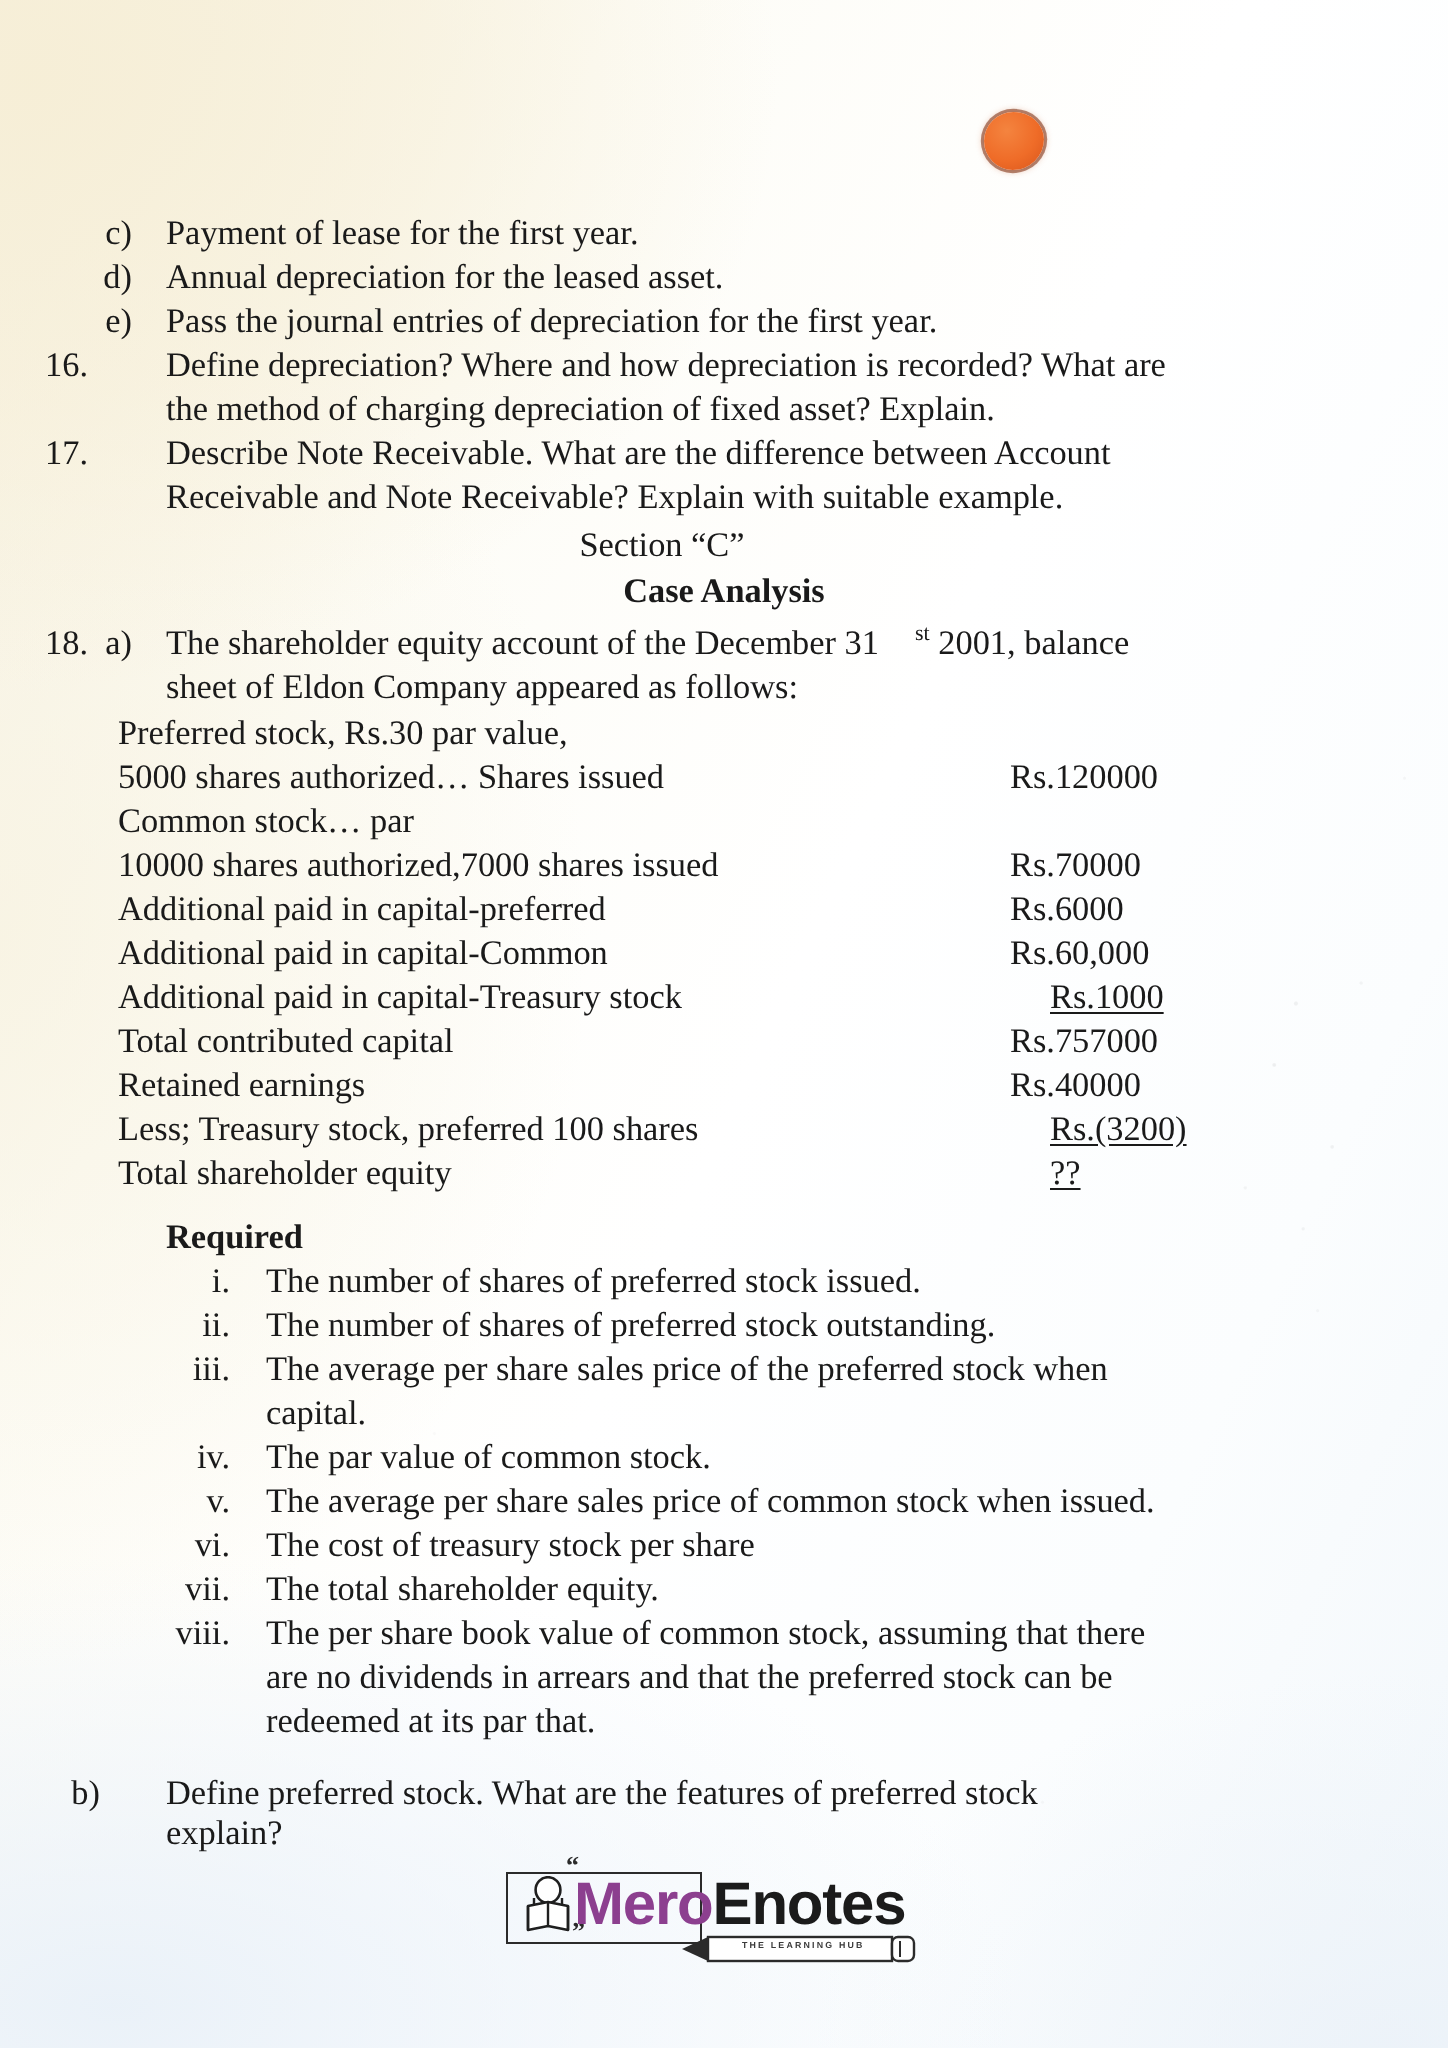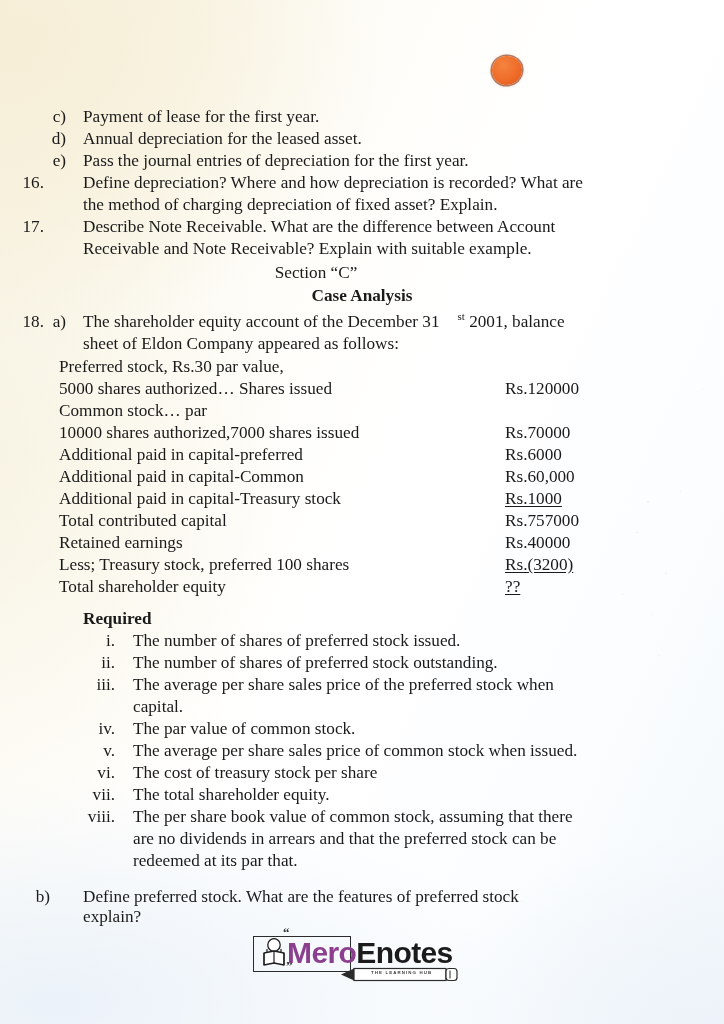--- a/index.html
+++ b/index.html
@@ -115,20 +115,21 @@
   .bs .label { display: inline-block; }
   .bs .amount {
     position: absolute;
     left: 505px;
     top: 0;
     white-space: nowrap;
   }
   .amount.ul {
     text-decoration: underline;
     text-underline-offset: 2px;
+    margin-left: 20px;
   }
 
   sup.ord {
     font-size: 0.64em;
     vertical-align: super;
     line-height: 0;
     margin-left: 18px;
   }
 
   
@@ -233,21 +234,21 @@
     </div>
 
     <div class="row just" style="position:absolute; left:0; top:216px; width:724px;">
       <span class="marker num">17.</span>
       <span>Describe Note Receivable. What are the difference between Account</span>
     </div>
     <div class="row" style="position:absolute; left:0; top:238px; width:724px;">
       <span>Receivable and Note Receivable? Explain with suitable example.</span>
     </div>
 
-    <div class="row centered" style="position:absolute; left:0; top:262px; width:632px;text-align:center;">
+    <div class="row centered" style="position:absolute; left:15px; top:262px; width:632px;text-align:center;">
       <span>Section “C”</span>
     </div>
     <div class="row centered bold" style="position:absolute; left:0; top:285px; width:724px;">
       <span>Case Analysis</span>
     </div>
 
     <div class="row just" style="position:absolute; left:0; top:311px; width:724px;">
       <span class="marker num">18.</span>
       <span class="marker alpha">a)</span>
       <span>The shareholder equity account of the December 31</span><sup class="ord">st</sup><span> 2001, balance</span>

